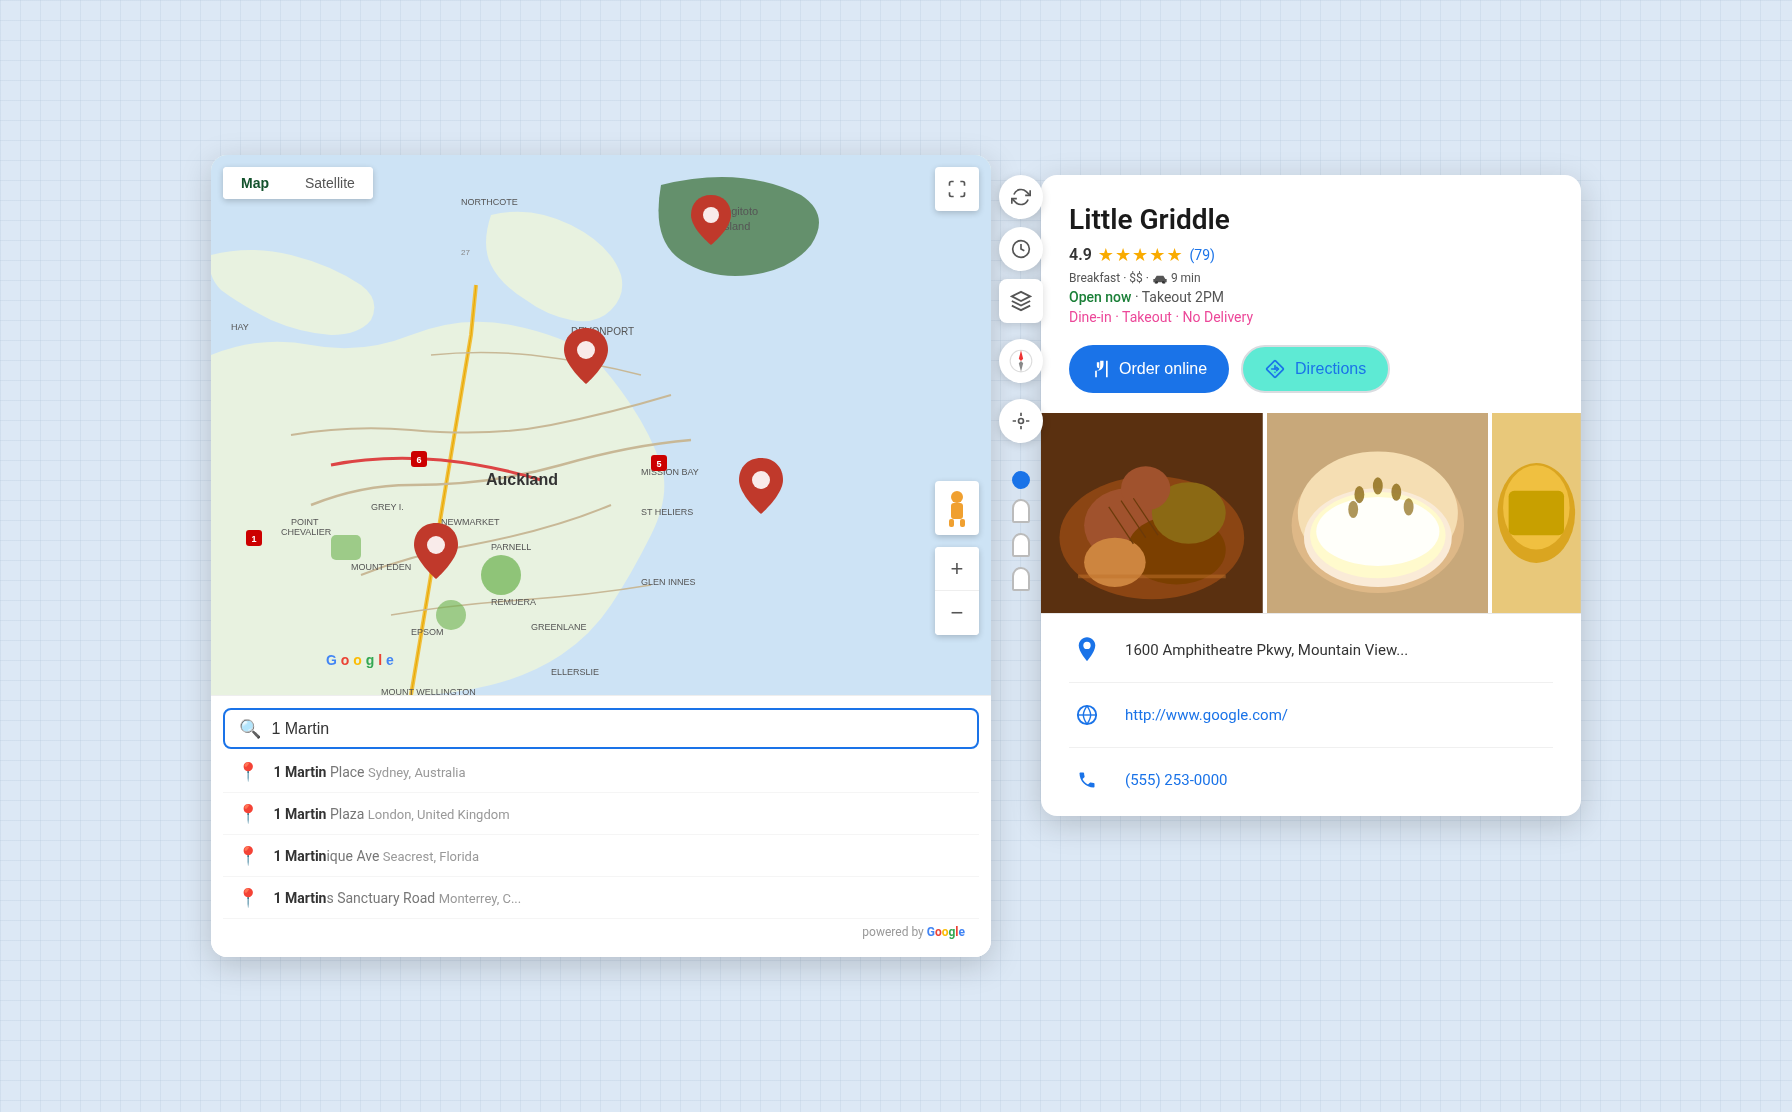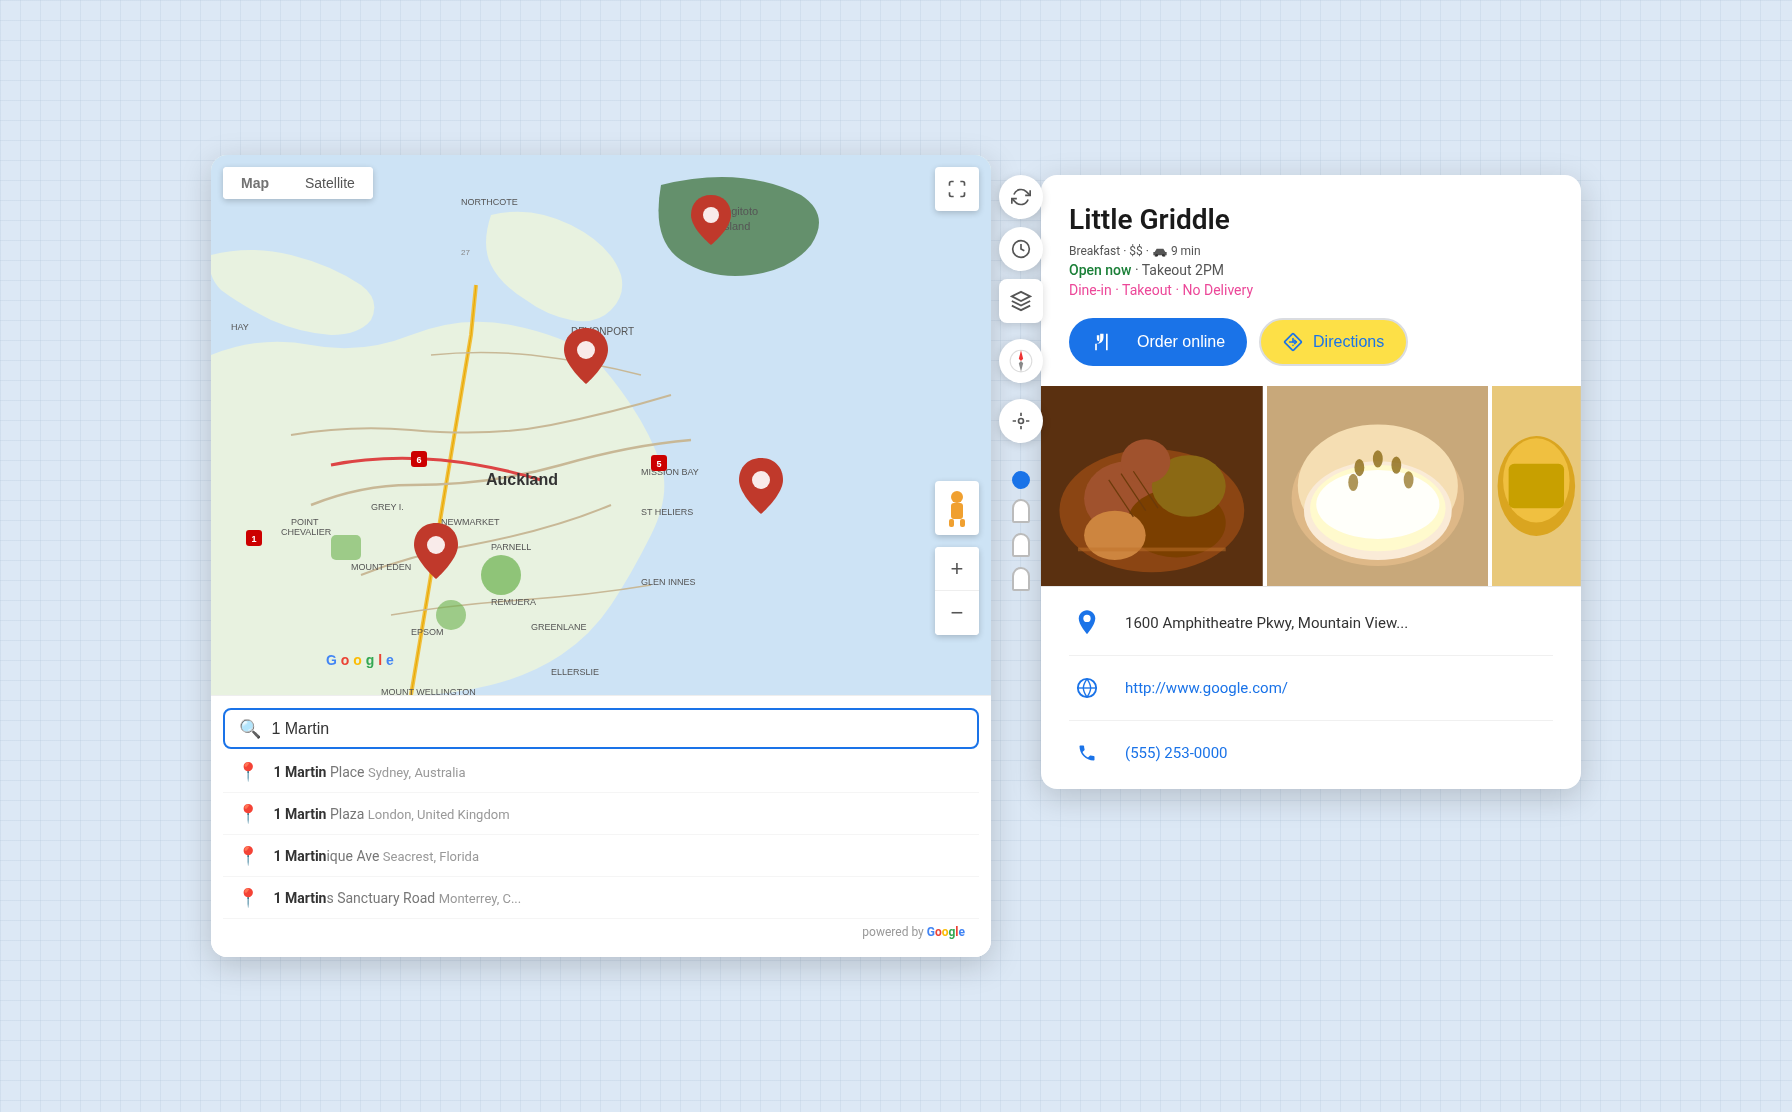--- a/index.html
+++ b/index.html
@@ -61,21 +61,21 @@
       overflow: hidden;
     }
 
     .map-type-btn {
       padding: 8px 18px;
       font-size: 14px;
       font-weight: 500;
       border: none;
       background: white;
       cursor: pointer;
-      color: #737373;
+      color: #14532d;
     }
 
     .map-type-btn.active {
       background: white;
       font-weight: 700;
     }
 
     .map-type-btn:not(.active) {
       color: #555;
     }
@@ -351,36 +351,36 @@
     .action-buttons {
       display: flex;
       gap: 12px;
       margin-bottom: 0;
       padding: 0 28px 20px;
     }
 
     .btn-order {
       display: flex;
       align-items: center;
-      gap: 26px;
+      gap: 8px;
       background: #1a73e8;
       color: white;
       border: none;
       border-radius: 50px;
       padding: 4px 22px;
       font-size: 16px;
       font-weight: 500;
       cursor: pointer;
     }
 
     .btn-directions {
       display: flex;
       align-items: center;
       gap: 10px;
-      background: #fde047;
+      background: #5eead4;
       color: #1a73e8;
       border: 2px solid #dadce0;
       border-radius: 50px;
       padding: 12px 22px;
       font-size: 16px;
       font-weight: 500;
       cursor: pointer;
     }
 
     .photos-row {
@@ -641,20 +641,25 @@
       <div style="width:18px;height:24px;border:2px solid #bbb;border-radius:9px 9px 2px 2px;background:white;"></div>
       <div style="width:18px;height:24px;border:2px solid #bbb;border-radius:9px 9px 2px 2px;background:white;"></div>
       <div style="width:18px;height:24px;border:2px solid #bbb;border-radius:9px 9px 2px 2px;background:white;"></div>
     </div>
   </div>
 
   <div class="place-panel">
     <div class="place-header">
       <h1 class="place-name">Little Griddle</h1>
 
+      <div class="place-rating-row">
+        <span class="rating-number">4.9</span>
+        <span class="stars">★★★★★</span>
+        <span class="review-count">(79)</span>
+      </div>
 
       <div class="place-meta">
         <span>Breakfast · $$ · </span>
         <svg width="16" height="12" viewBox="0 0 24 16" style="vertical-align:middle;">
           <path d="M20 8 L17 3 H7 L4 8 H2 V13 H4 V14 A1 1 0 0 0 6 14 V13 H18 V14 A1 1 0 0 0 20 14 V13 H22 V8 Z" fill="#555"></path>
           <circle cx="7" cy="13" r="2" fill="#333"></circle>
           <circle cx="17" cy="13" r="2" fill="#333"></circle>
         </svg>
         <span> 9 min</span>
       </div>

